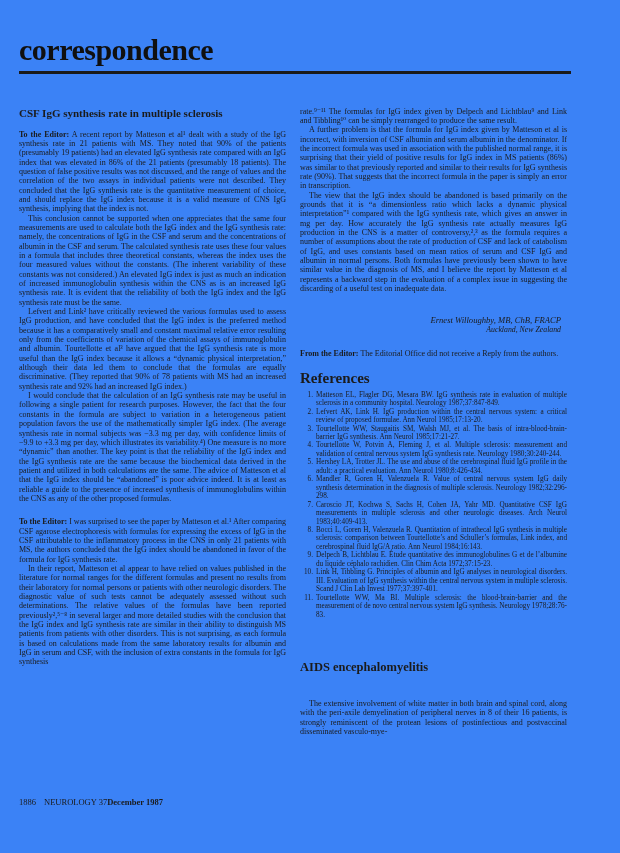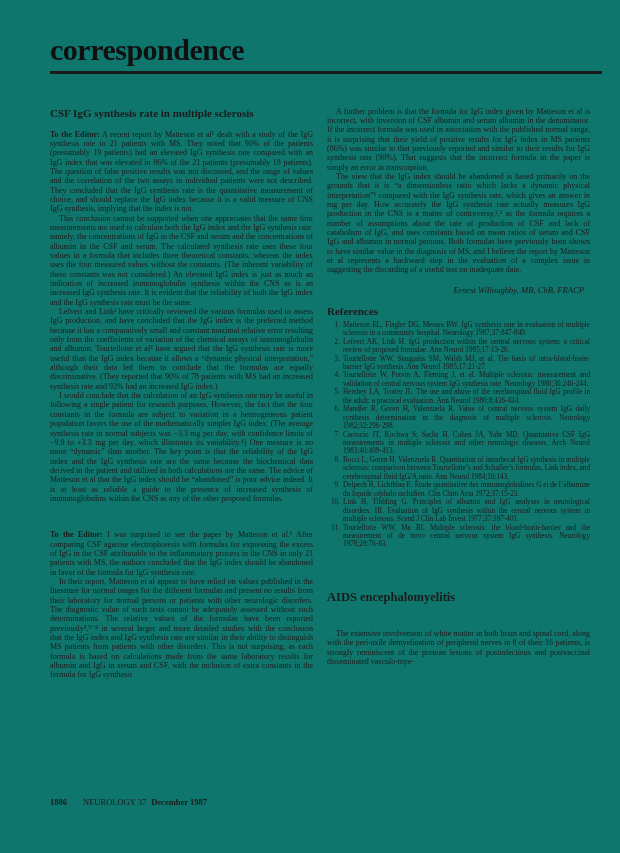--- a/index.html
+++ b/index.html
@@ -4,26 +4,26 @@
 <style>
   html, body {
     margin: 0;
     padding: 0;
     background: #e8e8e6;
   }
   .page {
     position: relative;
     width: 620px;
     height: 853px;
-    background: #0f766e;
+    background: #3b82f6;
     color: #1b1b1b;
     font-family: "Liberation Serif", "DejaVu Serif", serif;
     overflow: hidden;
     box-sizing: border-box;
-    padding: 34px 30px 0 50px;
+    padding: 34px 30px 0 19px;
   }
   header h1 {
     margin: 0;
     font-size: 30px;
     line-height: 32px;
     font-weight: 700;
     letter-spacing: -0.5px;
     color: #101010;
   }
   .rule {
@@ -66,51 +66,51 @@
   .sig .sig-name {
     font-style: italic;
     font-size: 8.6px;
     line-height: 10px;
   }
   .sig .sig-loc {
     font-style: italic;
     font-size: 7.8px;
     line-height: 9px;
   }
-  .letter2 { margin-top: 27px; }
+  .letter2 { margin-top: 14px; }
   .page-footer {
     margin-top: auto;
     padding-bottom: 14px;
     font-size: 8.5px;
   }
-  .page-footer .pg { font-weight: 700; margin-right: 16px; }
-  .page-footer .jr { font-weight: 400; margin-right: 5px; }
+  .page-footer .pg { font-weight: 400; margin-right: 8px; }
+  .page-footer .jr { font-weight: 400; }
   .page-footer .dt { font-weight: 700; }
   .editor-note { margin: 9px 0 7px 0 !important; }
   h3.refs-heading {
     margin: 4px 0 4px 0;
-    font-size: 11px;
+    font-size: 15px;
     font-weight: 700;
   }
   .refs { margin: 0; padding: 0; list-style: none; }
   .refs li {
     display: grid;
     grid-template-columns: 13px 1fr;
     column-gap: 3px;
     font-size: 7.2px;
     line-height: 8.45px;
   }
   .refs .ref-num { text-align: right; }
   .refs .ref-text { text-align: justify; }
   .aids h2.aids-heading {
     margin: 41px 0 24px 0;
     font-size: 12.5px;
     font-weight: 700;
   }
-  .wsig { margin-top: 10px; margin-bottom: 6px; }
+  .wsig { margin-top: 22px; margin-bottom: 6px; }
 </style>
 </head>
 <body>
 
 <div class="page">
 
   <header>
     <h1>correspondence</h1>
     <div class="rule"></div>
   </header>
@@ -131,27 +131,30 @@
         <p class="indent">In their report, Matteson et al appear to have relied on values published in the literature for normal ranges for the different formulas and present no results from their laboratory for normal persons or patients with other neurologic disorders. The diagnostic value of such tests cannot be adequately assessed without such determinations. The relative values of the formulas have been reported previously²,⁵⁻⁸ in several larger and more detailed studies with the conclusion that the IgG index and IgG synthesis rate are similar in their ability to distinguish MS patients from patients with other disorders. This is not surprising, as each formula is based on calculations made from the same laboratory results for albumin and IgG in serum and CSF, with the inclusion of extra constants in the formula for IgG synthesis</p>
       </section>
 
       <div class="page-footer">
         <span class="pg">1886</span><span class="jr">NEUROLOGY 37</span><span class="dt">December 1987</span>
       </div>
     </div>
 
     <div class="col">
       <section>
+        <p>rate.⁹⁻¹¹ The formulas for IgG index given by Delpech and Lichtblau⁹ and Link and Tibbling¹⁰ can be simply rearranged to produce the same result.</p>
         <p class="indent">A further problem is that the formula for IgG index given by Matteson et al is incorrect, with inversion of CSF albumin and serum albumin in the denominator. If the incorrect formula was used in association with the published normal range, it is surprising that their yield of positive results for IgG index in MS patients (86%) was similar to that previously reported and similar to their results for IgG synthesis rate (90%). That suggests that the incorrect formula in the paper is simply an error in transcription.</p>
         <p class="indent">The view that the IgG index should be abandoned is based primarily on the grounds that it is “a dimensionless ratio which lacks a dynamic physical interpretation”¹ compared with the IgG synthesis rate, which gives an answer in mg per day. How accurately the IgG synthesis rate actually measures IgG production in the CNS is a matter of controversy,²,³ as the formula requires a number of assumptions about the rate of production of CSF and lack of catabolism of IgG, and uses constants based on mean ratios of serum and CSF IgG and albumin in normal persons. Both formulas have previously been shown to have similar value in the diagnosis of MS, and I believe the report by Matteson et al represents a backward step in the evaluation of a complex issue in suggesting the discarding of a useful test on inadequate data.</p>
         <div class="sig wsig">
           <div class="sig-name">Ernest Willoughby, MB, ChB, FRACP</div>
+          <div class="sig-loc">Auckland, New Zealand</div>
         </div>
       </section>
 
+      <p class="editor-note"><b class="lead">From the Editor:</b> <span>The Editorial Office did not receive a Reply from the authors.</span></p>
 
       <section>
         <h3 class="refs-heading">References</h3>
         <ol class="refs">
           <li>
               <span class="ref-num">1.</span>
               <span class="ref-text">Matteson EL, Flagler DG, Mesara BW. IgG synthesis rate in evaluation of multiple sclerosis in a community hospital. Neurology 1987;37:847-849.</span>
             </li>
           <li>
               <span class="ref-num">2.</span>

